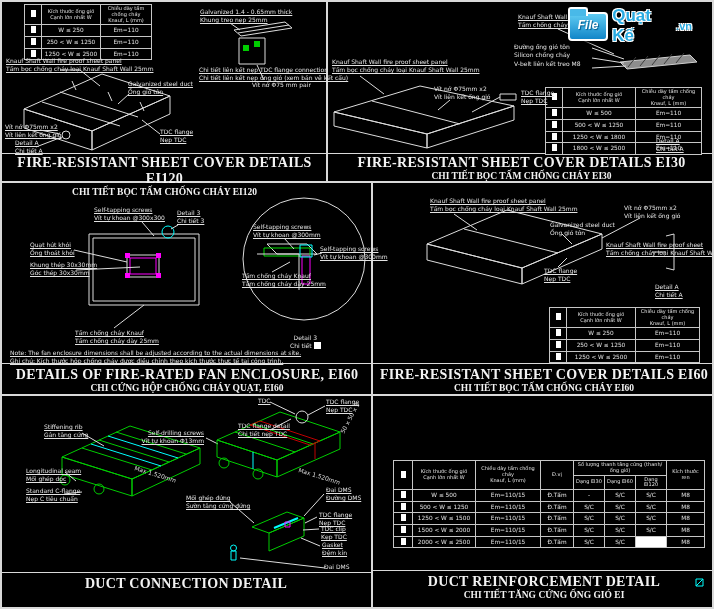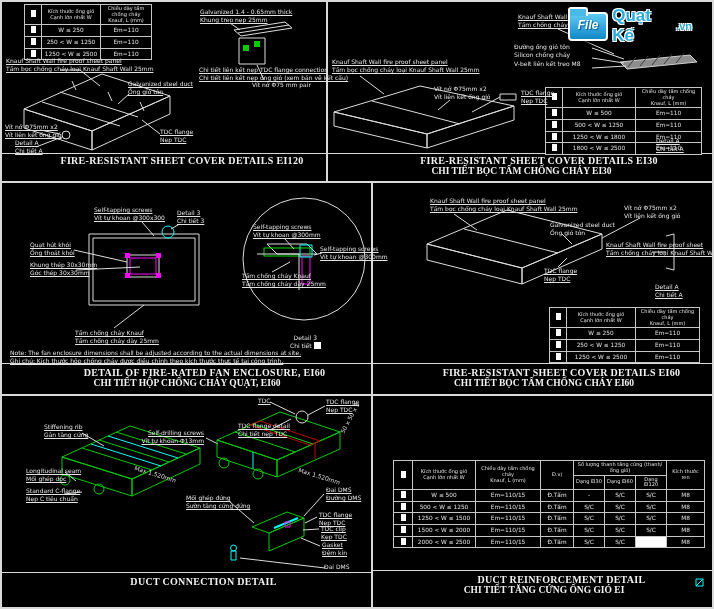--- a/index.html
+++ b/index.html
@@ -2,21 +2,21 @@
 <html><head>
 <meta charset="utf-8">
 <style>
   html,body{margin:0;padding:0;background:#222;}
   #screen{position:relative;width:714px;height:609px;background:#000;overflow:hidden;
           box-sizing:border-box;border:2px solid #d9d9d9;font-family:"DejaVu Sans",sans-serif;}
   .hline,.vline{position:absolute;background:#d9d9d9;z-index:3;}
   .lbl{position:absolute;color:#e3e3e3;font:6px/1.4 "DejaVu Sans",sans-serif;white-space:nowrap;z-index:6;}
   .u{text-decoration:underline;text-underline-offset:1px;}
   .title{position:absolute;text-align:center;color:#f2f2f2;font-family:"Liberation Serif",serif;font-weight:700;z-index:5;}
-  .title .t1{font-size:10px;letter-spacing:.3px;margin-left:35px;}
+  .title .t1{font-size:14px;letter-spacing:.3px;}
   .title .t2{font-size:9.5px;}
   table.ctable{position:absolute;border-collapse:collapse;background:#000;color:#e3e3e3;
        font:5.8px/1.15 "DejaVu Sans",sans-serif;z-index:6;table-layout:fixed;}
   table.ctable th,table.ctable td{border:1px solid #c6c6c6;text-align:center;vertical-align:middle;
        padding:1px;font-weight:normal;overflow:hidden;}
   table.ctable th{font-size:5px;}
   .swatch{display:inline-block;width:5px;height:7px;background:#fff;}
   .fillw{background:#fff;}
   #lineart{position:absolute;left:0;top:0;z-index:2;}
   #lineart *{vector-effect:non-scaling-stroke;}
@@ -265,20 +265,21 @@
     <span class="u">Vít nở Φ75mm x2</span><br>
     <span class="u">Vít liên kết ống gió</span></div>
   <div class="lbl" style="left:13px;top:137px">
     <span class="u">Detail A</span><br>
     <span class="u">Chi tiết A</span></div>
   <div class="lbl" style="left:158px;top:126px">
     <span class="u">TDC flange</span><br>
     <span class="u">Nẹp TDC</span></div>
   <div class="title" style="left:0;top:153px;width:325px">
     <div class="t1">FIRE-RESISTANT SHEET COVER DETAILS EI120</div>
+    <div class="t2">CHI TIẾT BỌC TẤM CHỐNG CHÁY EI120</div>
     </div>
 
   <table class="ctable" style="left:543px;top:85px;width:147px">
     <tbody>
         <tr>
           <th style="width:14px"><span class="swatch"></span></th>
         <th style="width:70px"><span>Kích thước ống gió</span><br><span>Cạnh lớn nhất W</span></th>
         <th style="width:63px"><span>Chiều dày tấm chống cháy</span><br><span>Knauf, L (mm)</span></th>
         </tr>
     <tr>
@@ -352,22 +353,22 @@
   <div class="lbl" style="left:318px;top:243px">
     <span class="u">Self-tapping screws</span><br>
     <span class="u">Vít tự khoan @300mm</span></div>
   <div class="lbl" style="left:240px;top:270px">
     <span class="u">Tấm chống cháy Knauf</span><br>
     <span class="u">Tấm chống cháy dày 25mm</span></div>
   <div class="lbl" style="left:288px;top:332px;text-align:center">
     <span>Detail 3</span><br>
     <span>Chi tiết</span><span class="wbox"></span></div>
   <div class="title" style="left:0;top:365px;width:370px">
-    <div class="t1">DETAIL OF FIRE-RATED FAN ENCLOSURE, EI60</div>
-    <div class="t2">CHI TIẾT HỘP CHỐNG CHÁY QUẠT, EI60</div>
+    <div class="t1">DETAILS OF FIRE-RATED FAN ENCLOSURE, EI60</div>
+    <div class="t2">CHI CỨNG HỘP CHỐNG CHÁY QUẠT, EI60</div>
     </div>
 
   <table class="ctable" style="left:547px;top:305px;width:141px">
     <tbody>
         <tr>
           <th style="width:14px"><span class="swatch"></span></th>
         <th style="width:66px"><span>Kích thước ống gió</span><br><span>Cạnh lớn nhất W</span></th>
         <th style="width:61px"><span>Chiều dày tấm chống cháy</span><br><span>Knauf, L (mm)</span></th>
         </tr>
     <tr>

